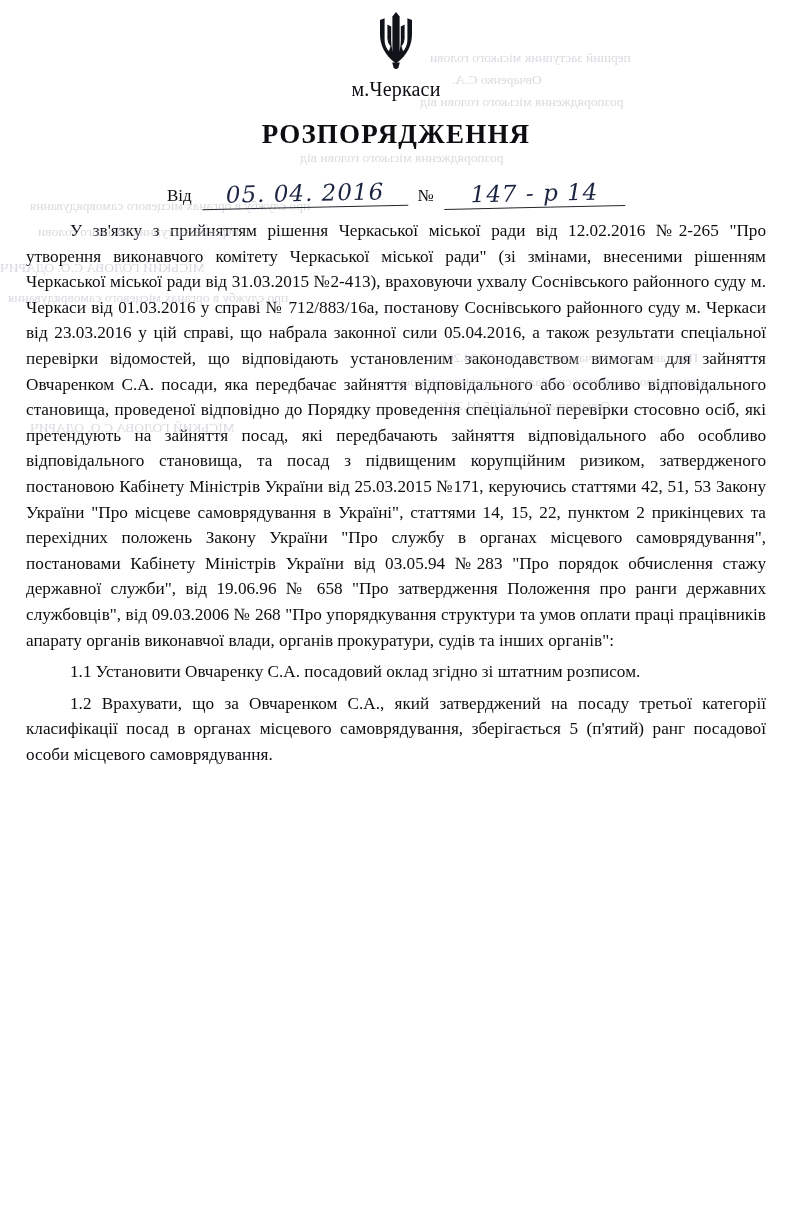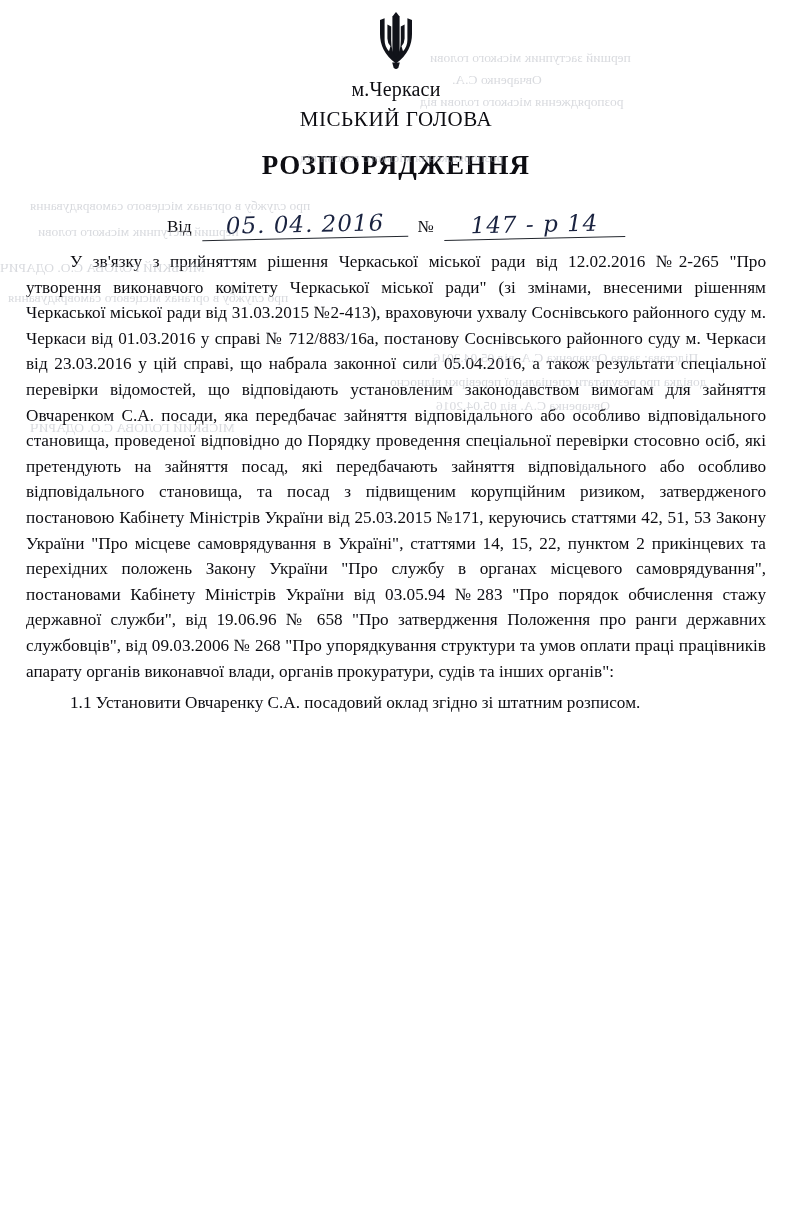--- a/index.html
+++ b/index.html
@@ -168,29 +168,29 @@
       <g fill="#11131a">
         <path d="M22 2 L25.6 6.5 L25.6 40 Q25.6 46 22 51 Q18.4 46 18.4 40 L18.4 6.5 Z"></path>
         <path d="M6 10 L10.6 8.2 L10.6 30 Q10.6 36.5 15 41.2 L16.5 36.2 Q13.4 32.6 13.4 28.4 L13.4 14.5 L17.2 16.6 L17.2 30.5 Q17.2 41 22 48 L22 53.5 Q13.6 47.5 9.6 39.5 Q6 32.4 6 24 Z"></path>
         <path d="M38 10 L33.4 8.2 L33.4 30 Q33.4 36.5 29 41.2 L27.5 36.2 Q30.6 32.6 30.6 28.4 L30.6 14.5 L26.8 16.6 L26.8 30.5 Q26.8 41 22 48 L22 53.5 Q30.4 47.5 34.4 39.5 Q38 32.4 38 24 Z"></path>
         <path d="M18.2 52.4 L25.8 52.4 L24.4 57.4 Q22 60.6 19.6 57.4 Z"></path>
       </g>
     </svg>
   </div>
 
   <div class="header-city">м.Черкаси</div>
-  <div class="header-role">МІСЬКИЙ ГОЛОВА</div>
   <div class="header-doc-type">РОЗПОРЯДЖЕННЯ</div>
 
   <div class="dateline">
     <span class="lbl">Від</span>
     <span class="hand date-hand">05. 04. 2016</span>
     <span class="lbl">№</span>
     <span class="hand num-hand">147 - р 14</span>
   </div>
 
 
   <div class="body">
     <p>У зв'язку з прийняттям рішення Черкаської міської ради від 12.02.2016 №2-265 "Про утворення виконавчого комітету Черкаської міської ради" (зі змінами, внесеними рішенням Черкаської міської ради від 31.03.2015 №2-413), враховуючи ухвалу Соснівського районного суду м. Черкаси від 01.03.2016 у справі № 712/883/16а, постанову Соснівського районного суду м. Черкаси від 23.03.2016 у цій справі, що набрала законної сили 05.04.2016, а також результати спеціальної перевірки відомостей, що відповідають установленим законодавством вимогам для зайняття Овчаренком С.А. посади, яка передбачає зайняття відповідального або особливо відповідального становища, проведеної відповідно до Порядку проведення спеціальної перевірки стосовно осіб, які претендують на зайняття посад, які передбачають зайняття відповідального або особливо відповідального становища, та посад з підвищеним корупційним ризиком, затвердженого постановою Кабінету Міністрів України від 25.03.2015 №171, керуючись статтями 42, 51, 53 Закону України "Про місцеве самоврядування в Україні", статтями 14, 15, 22, пунктом 2 прикінцевих та перехідних положень Закону України "Про службу в органах місцевого самоврядування", постановами Кабінету Міністрів України від 03.05.94 №283 "Про порядок обчислення стажу державної служби", від 19.06.96 № 658 "Про затвердження Положення про ранги державних службовців", від 09.03.2006 № 268 "Про упорядкування структури та умов оплати праці працівників апарату органів виконавчої влади, органів прокуратури, судів та інших органів":</p>
     <p>1.1 Установити Овчаренку С.А. посадовий оклад згідно зі штатним розписом.</p>
+    <p>1.2 Врахувати, що за Овчаренком С.А., який затверджений на посаду третьої категорії класифікації посад в органах місцевого самоврядування, зберігається 5 (п'ятий) ранг посадової особи місцевого самоврядування.</p>
   </div>
 
 </div>
 
 </body></html>

